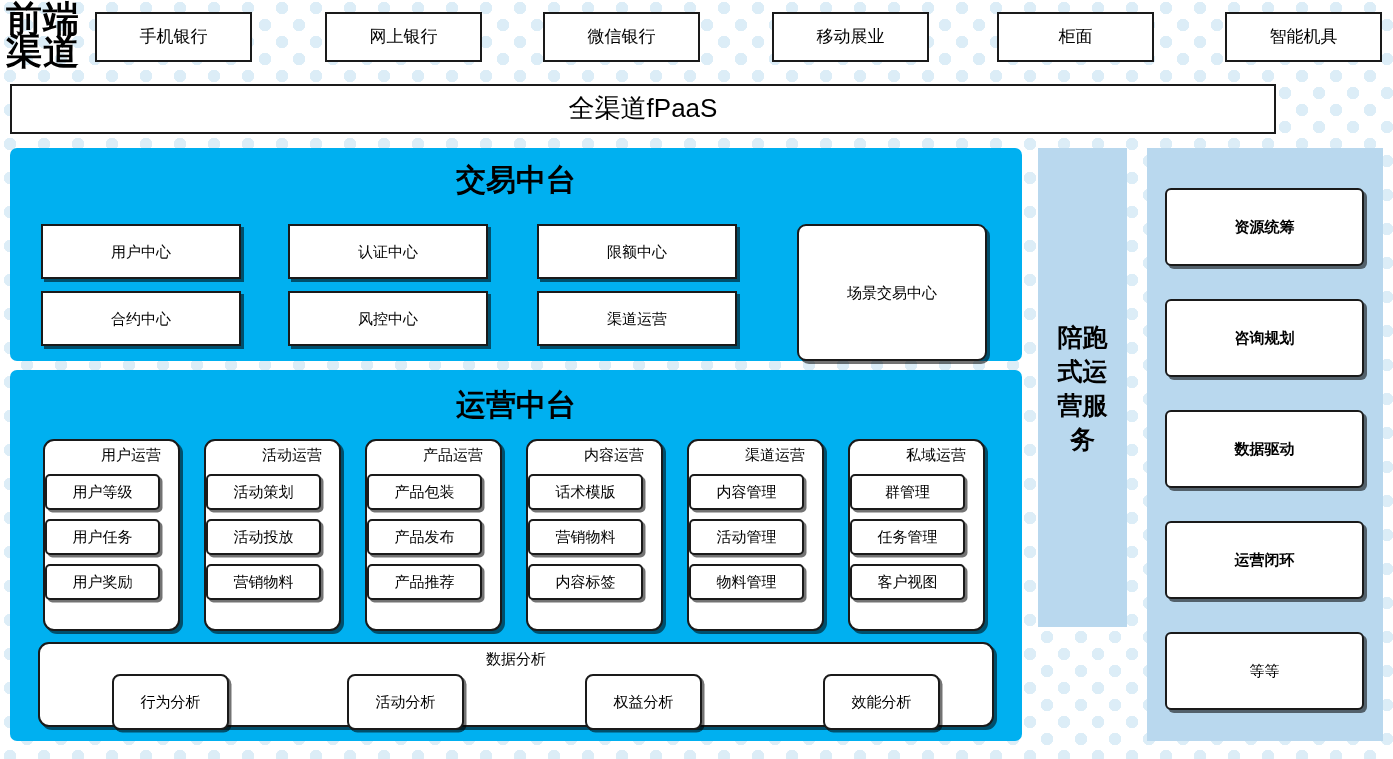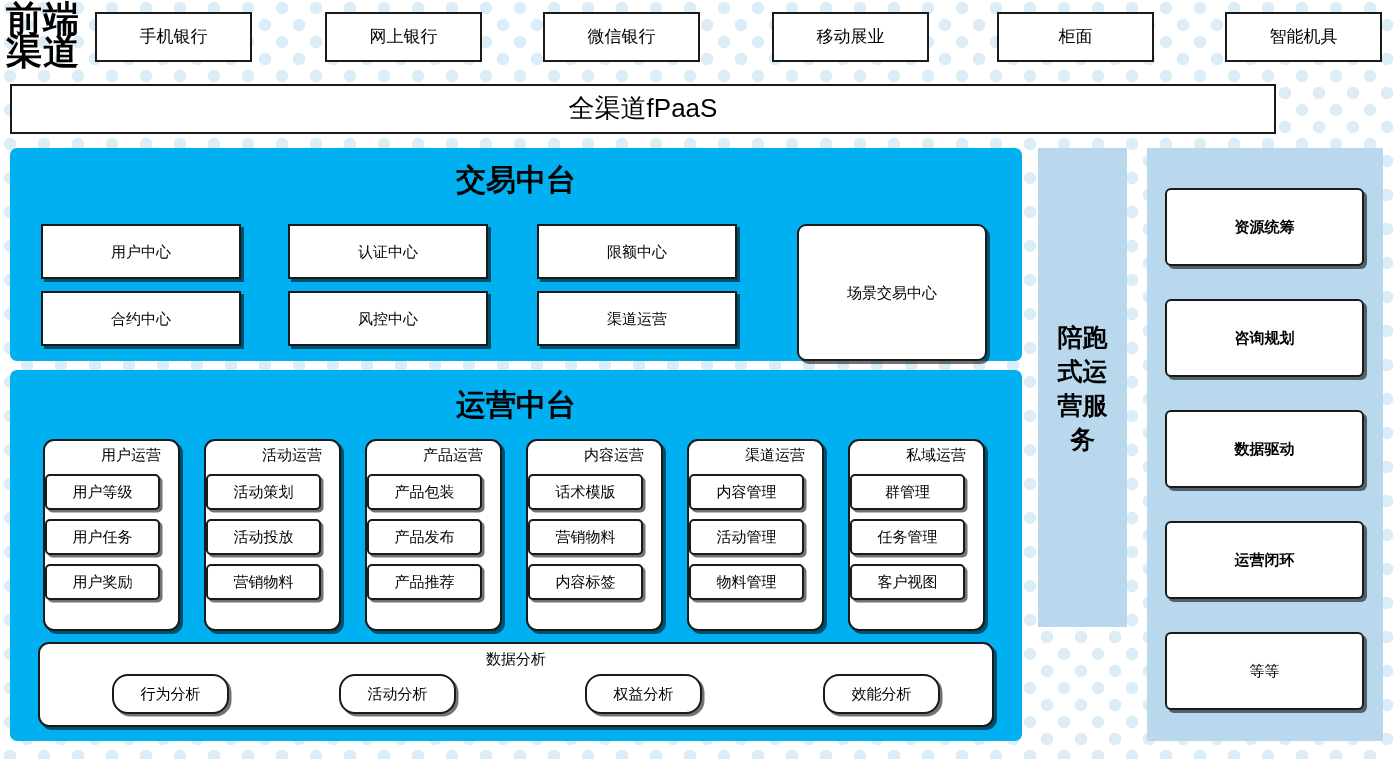--- a/index.html
+++ b/index.html
@@ -103,22 +103,22 @@
   #analysis{
     position:absolute;left:38px;top:642px;width:956px;height:85px;
     background:#fff;border:2.5px solid #1a1a1a;border-radius:11px;
     box-sizing:border-box;
     box-shadow:3px 3px 0 rgba(0,0,0,.55);
   }
   #analysis-title{
     position:absolute;left:0;right:0;top:6px;text-align:center;font-size:15px;
   }
   .analysis-item{
-    position:absolute;top:30px;width:117px;height:40px;
-    background:#fff;border:2.5px solid #1a1a1a;border-radius:16px;
+    position:absolute;top:30px;width:117px;height:56px;
+    background:#fff;border:2.5px solid #1a1a1a;border-radius:8px;
     box-sizing:border-box;
     display:flex;align-items:center;justify-content:center;font-size:15px;
     box-shadow:2.5px 2.5px 0 rgba(0,0,0,.55);
   }
 
   
   #service-col{
     position:absolute;left:1038px;top:148px;width:89px;height:479px;
     background:#b9d8ee;
     box-sizing:border-box;
@@ -216,21 +216,21 @@
   <div class="ops-group" style="left:848px">
     <div class="ops-group-title">私域运营</div>
     <div class="ops-item i0">群管理</div>
     <div class="ops-item i1">任务管理</div>
     <div class="ops-item i2">客户视图</div>
   </div>
 
   <div id="analysis">
     <div id="analysis-title">数据分析</div>
     <div class="analysis-item" style="left:72px">行为分析</div>
-    <div class="analysis-item" style="left:299px">活动分析</div>
+    <div class="analysis-item" style="left:307px">活动分析</div>
     <div class="analysis-item" style="left:545px">权益分析</div>
     <div class="analysis-item" style="left:783px">效能分析</div>
   </div>
 
   <div id="service-col">
     <div id="service-text">陪跑
 式运
 营服
 务</div>
   </div>

